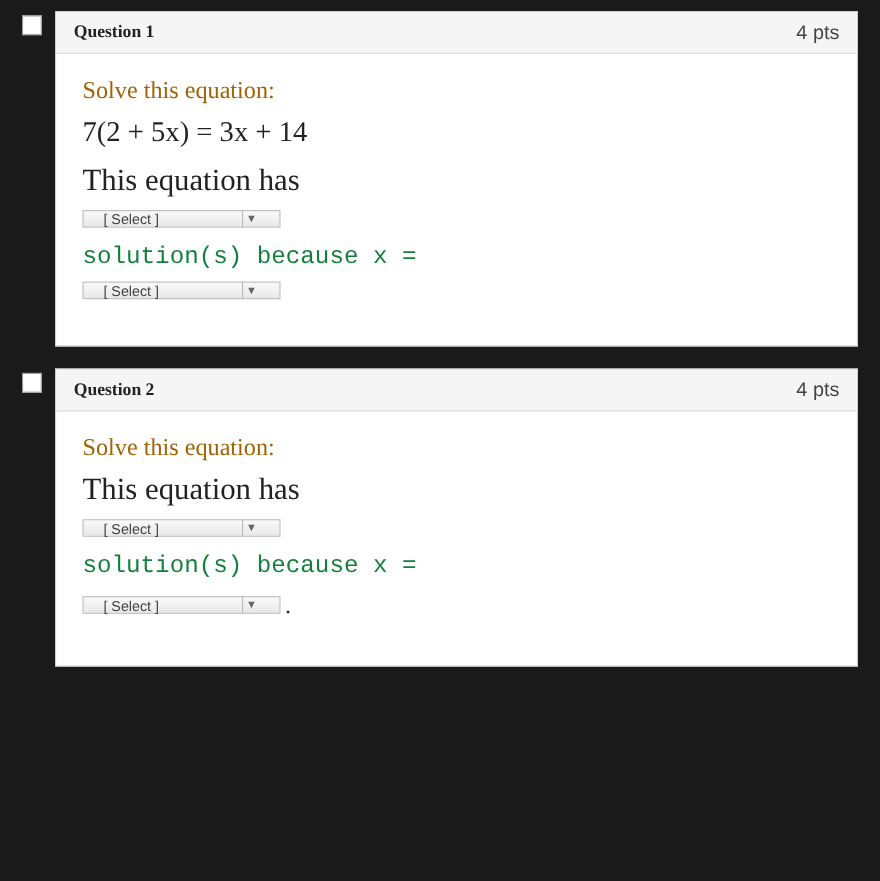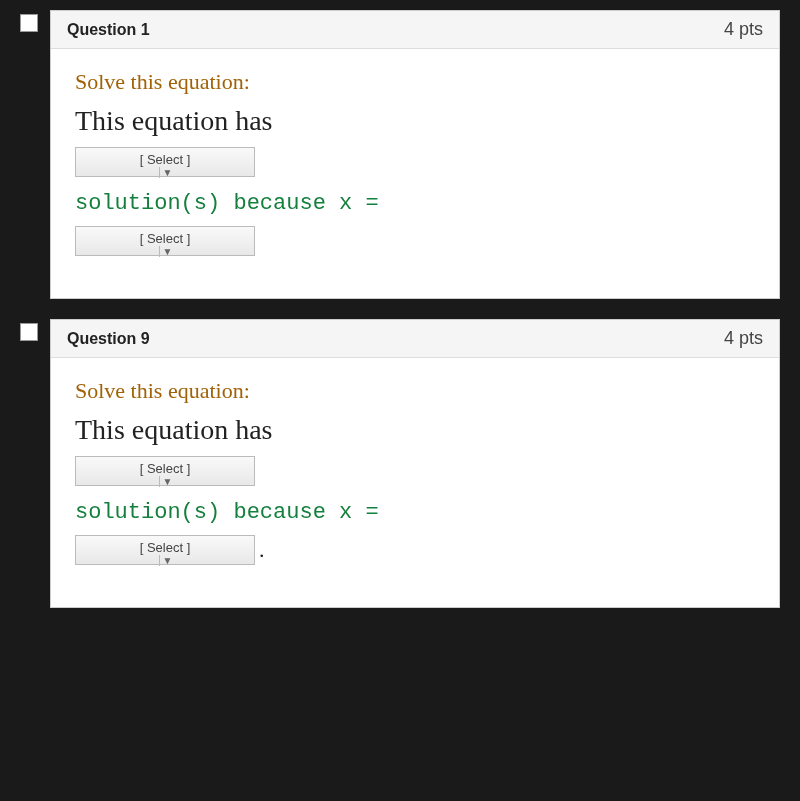--- a/index.html
+++ b/index.html
@@ -55,21 +55,21 @@
       justify-content: space-between;
       align-items: center;
       padding: 8px 16px;
       border-bottom: 1px solid #ddd;
       background-color: #f5f5f5;
     }
 
     .question-title {
       font-size: 16px;
       font-weight: bold;
-      font-family: Liberation Sans, sans-serif;
+      font-family: Liberation Serif, serif;
       color: #222;
     }
 
     .question-points {
       font-size: 18px;
       font-family: Arial, sans-serif;
       color: #444;
     }
 
     .question-body {
@@ -105,23 +105,22 @@
     }
 
     .dropdown-select {
       display: flex;
       align-items: center;
       border: 1px solid #bbb;
       background: linear-gradient(to bottom, #f9f9f9, #e8e8e8);
       padding: 4px 18px;
       cursor: pointer;
       min-width: 180px;
-      height: 30px;
+      height: 16px;
       position: relative;
-      flex-direction: column;
     }
 
     .dropdown-select-text {
       font-size: 13px;
       font-family: Arial, sans-serif;
       color: #444;
       flex: 1;
     }
 
     .dropdown-arrow {
@@ -159,20 +158,21 @@
     <div class="checkbox-area">
       <div class="checkbox"></div>
     </div>
     <div class="question-card">
       <div class="question-header">
         <span class="question-title">Question 1</span>
         <span class="question-points">4 pts</span>
       </div>
       <div class="question-body">
         <div class="equation-prompt">Solve this equation:</div>
+        <div class="equation-display">7(2 + 5x) = 3x + 14</div>
         <div class="inline-text">This equation has</div>
         <div class="select-row">
           <div class="dropdown-select">
             <span class="dropdown-select-text">[ Select ]</span>
             <div class="dropdown-arrow">▼</div>
           </div>
         </div>
         <div class="solution-text">solution(s) because x =</div>
         <div class="select-row">
           <div class="dropdown-select">
@@ -183,21 +183,21 @@
       </div>
     </div>
   </div>
 
   <div class="question-wrapper">
     <div class="checkbox-area">
       <div class="checkbox"></div>
     </div>
     <div class="question-card">
       <div class="question-header">
-        <span class="question-title">Question 9</span>
+        <span class="question-title">Question 2</span>
         <span class="question-points">4 pts</span>
       </div>
       <div class="question-body">
         <div class="equation-prompt">Solve this equation:</div>
         <div class="inline-text">This equation has</div>
         <div class="select-row">
           <div class="dropdown-select">
             <span class="dropdown-select-text">[ Select ]</span>
             <div class="dropdown-arrow">▼</div>
           </div>

